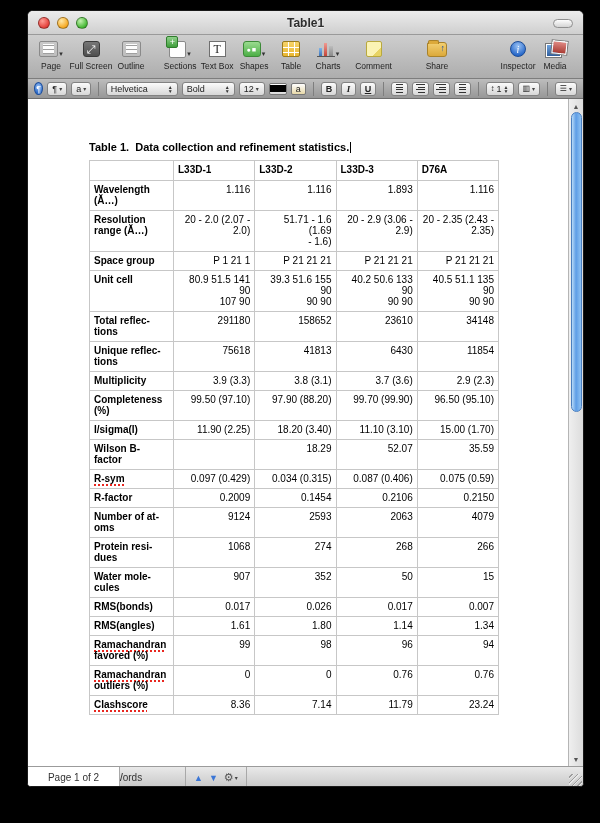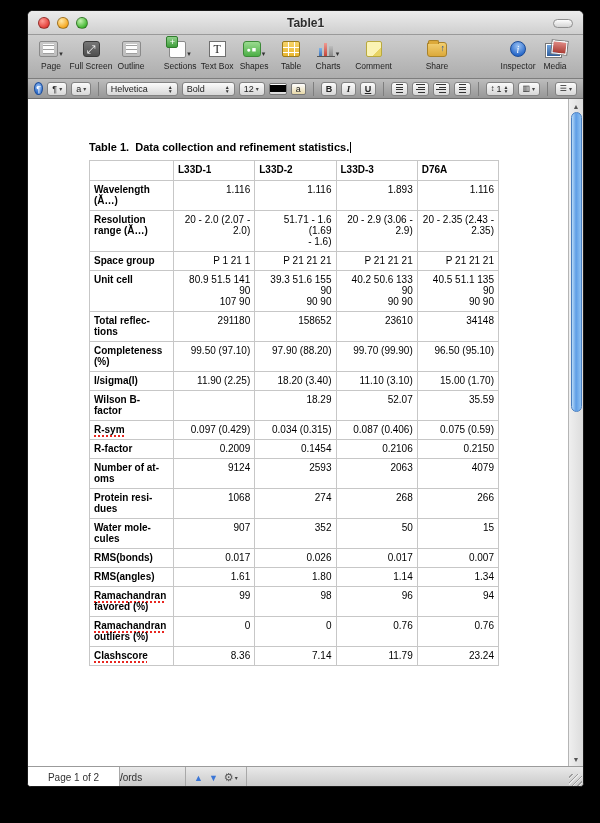--- a/index.html
+++ b/index.html
@@ -402,20 +402,34 @@
 90 90</td>
               </tr>
               <tr>
                 <th class="rowlab"><span>Total reflec-</span><br>tions</th>
                 <td class="val">291180</td>
                 <td class="val">158652</td>
                 <td class="val">23610</td>
                 <td class="val">34148</td>
               </tr>
               <tr>
+                <th class="rowlab"><span>Unique reflec-</span><br>tions</th>
+                <td class="val">75618</td>
+                <td class="val">41813</td>
+                <td class="val">6430</td>
+                <td class="val">11854</td>
+              </tr>
+              <tr>
+                <th class="rowlab"><span>Multiplicity</span></th>
+                <td class="val">3.9 (3.3)</td>
+                <td class="val">3.8 (3.1)</td>
+                <td class="val">3.7 (3.6)</td>
+                <td class="val">2.9 (2.3)</td>
+              </tr>
+              <tr>
                 <th class="rowlab"><span>Completeness</span><br>(%)</th>
                 <td class="val">99.50 (97.10)</td>
                 <td class="val">97.90 (88.20)</td>
                 <td class="val">99.70 (99.90)</td>
                 <td class="val">96.50 (95.10)</td>
               </tr>
               <tr>
                 <th class="rowlab"><span>I/sigma(I)</span></th>
                 <td class="val">11.90 (2.25)</td>
                 <td class="val">18.20 (3.40)</td>

